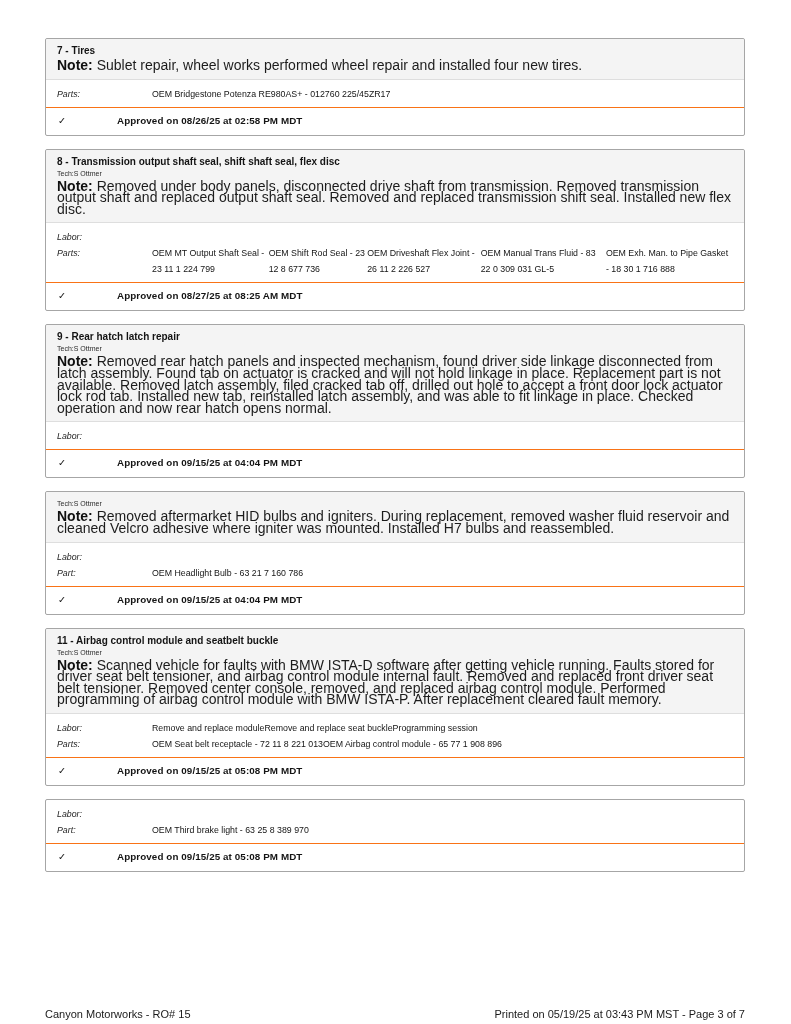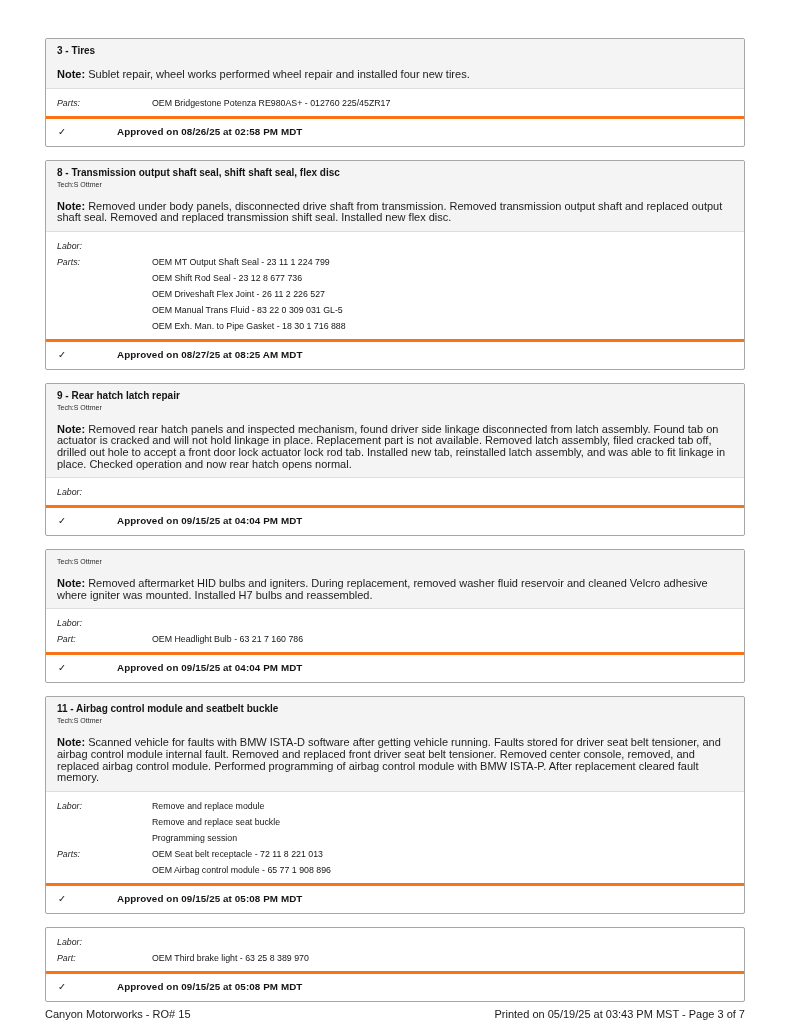--- a/index.html
+++ b/index.html
@@ -7,41 +7,41 @@
     width:791px;height:1024px;background:#ffffff;position:relative;
     font-family:"Liberation Sans", sans-serif;color:#111;
     -webkit-font-smoothing:antialiased;
   }
   .page{position:absolute;inset:0;overflow:hidden;}
   .sections{position:absolute;top:38px;left:45px;width:700px;display:flex;flex-direction:column;gap:13px;}
   .card{border:1px solid #a6a6a6;border-radius:2px;background:#fff;box-sizing:border-box;}
   .card-header{background:#f4f4f4;padding:6px 11px 7px;border-bottom:1px solid #dedede;border-radius:2px 2px 0 0;}
   .title{font-size:10px;font-weight:bold;line-height:12px;color:#141414;}
   .tech{font-size:7px;line-height:9px;color:#2b2b2b;margin-top:1px;}
-  .note{font-size:11px;line-height:11.6px;margin-top:12px;color:#1c1c1c;}
+  .note{font-size:14px;line-height:11.6px;margin-top:3px;color:#1c1c1c;}
   .note b{color:#101010;}
-  .details{padding:6px 11px 5px;border-bottom:3px solid #f97316;}
+  .details{padding:6px 11px 5px;border-bottom:1px solid #f97316;}
   .row{display:flex;align-items:flex-start;font-size:8.8px;}
   .row-label{width:95px;flex-shrink:0;font-style:italic;line-height:16px;color:#1c1c1c;}
-  .row-values{display:flex;flex-direction:column;min-height:16px;}
+  .row-values{display:flex;min-height:16px;}
   .row-values span{line-height:16px;color:#141414;}
   .approval{padding:7px 12px 9px;display:flex;align-items:center;gap:7px;}
   .check{font-size:9.5px;color:#222;font-weight:normal;transform:translateY(-0.5px);}
   .approval-text{font-size:9.8px;font-weight:bold;color:#141414;letter-spacing:0.1px;margin-left:44px;}
   .footer{position:absolute;left:45px;right:46px;top:1008px;display:flex;justify-content:space-between;font-size:11px;color:#1a1a1a;}
 </style>
 </head>
 <body>
 
 <div class="page">
 
   <div class="sections">
     <div class="card">
       <div class="card-header">
-        <div class="title">3 - Tires</div>
+        <div class="title">7 - Tires</div>
 
         <div class="note"><b>Note:</b> <span>Sublet repair, wheel works performed wheel repair and installed four new tires.</span></div>
       </div>
       <div class="details">
           <div class="row">
             <span class="row-label">Parts:</span>
             <div class="row-values">
               <span>OEM Bridgestone Potenza RE980AS+ - 012760 225/45ZR17</span>
             </div>
           </div>

